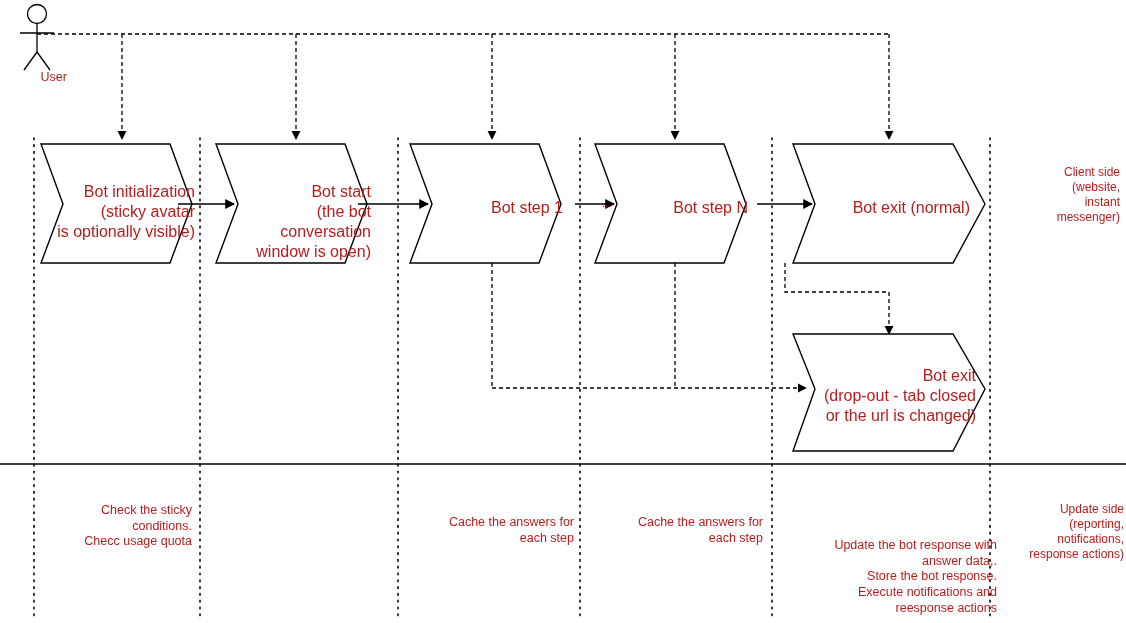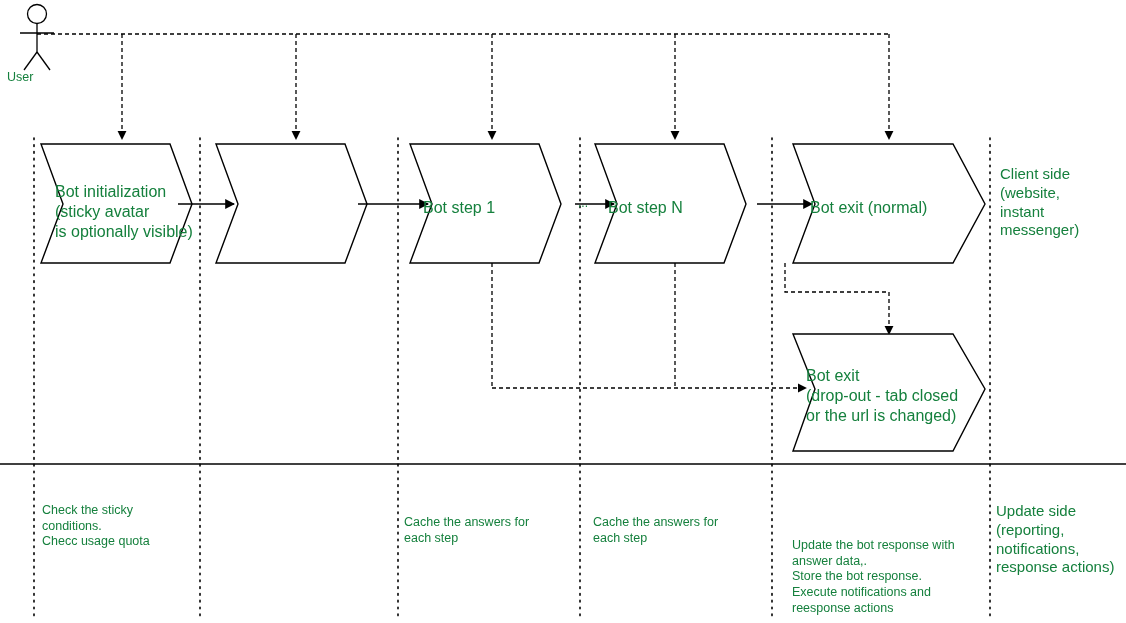--- a/index.html
+++ b/index.html
@@ -4,23 +4,23 @@
 <style>
   html,body{margin:0;padding:0;background:#ffffff;}
   body{
     width:1126px;height:623px;
     font-family:"Liberation Sans","DejaVu Sans",sans-serif;
     color:#000;
     overflow:hidden;
   }
   #stage{position:relative;width:1126px;height:623px;}
   svg.layer{position:absolute;left:0;top:0;width:1126px;height:623px;overflow:visible;}
-  .lbl{position:absolute;text-align:left;line-height:1.25;color:#15803d;}
+  .lbl{position:absolute;text-align:right;line-height:1.25;color:#b91c1c;}
   .boxlabel{font-size:16px;}
-  .sidelabel{font-size:15px;}
+  .sidelabel{font-size:12px;}
   .serverlabel{font-size:12.5px;}
   .actorlabel{font-size:12.5px;}
   .dots{font-size:12px;}
 </style>
 </head>
 <body>
 
 <div id="stage">
 
   <svg class="layer" viewBox="0 0 1126 623" xmlns="http://www.w3.org/2000/svg">
@@ -85,20 +85,25 @@
   <div class="lbl actorlabel" style="left:7px;top:70px;width:60px;">User</div>
 
   <div class="lbl dots" style="left:578px;top:196px;width:34px;">...</div>
 
   <div class="lbl boxlabel" style="left:55px;top:182px;width:140px;">
     <div>Bot initialization</div>
     <div>(sticky avatar</div>
     <div>is optionally visible)</div>
   </div>
 
+  <div class="lbl boxlabel" style="left:226px;top:182px;width:145px;">
+    <div>Bot start</div>
+    <div>(the bot conversation</div>
+    <div>window is open)</div>
+  </div>
 
   <div class="lbl boxlabel" style="left:423px;top:198px;width:140px;">
     <div>Bot step 1</div>
   </div>
 
   <div class="lbl boxlabel" style="left:608px;top:198px;width:140px;">
     <div>Bot step N</div>
   </div>
 
   <div class="lbl boxlabel" style="left:810px;top:198px;width:160px;">

